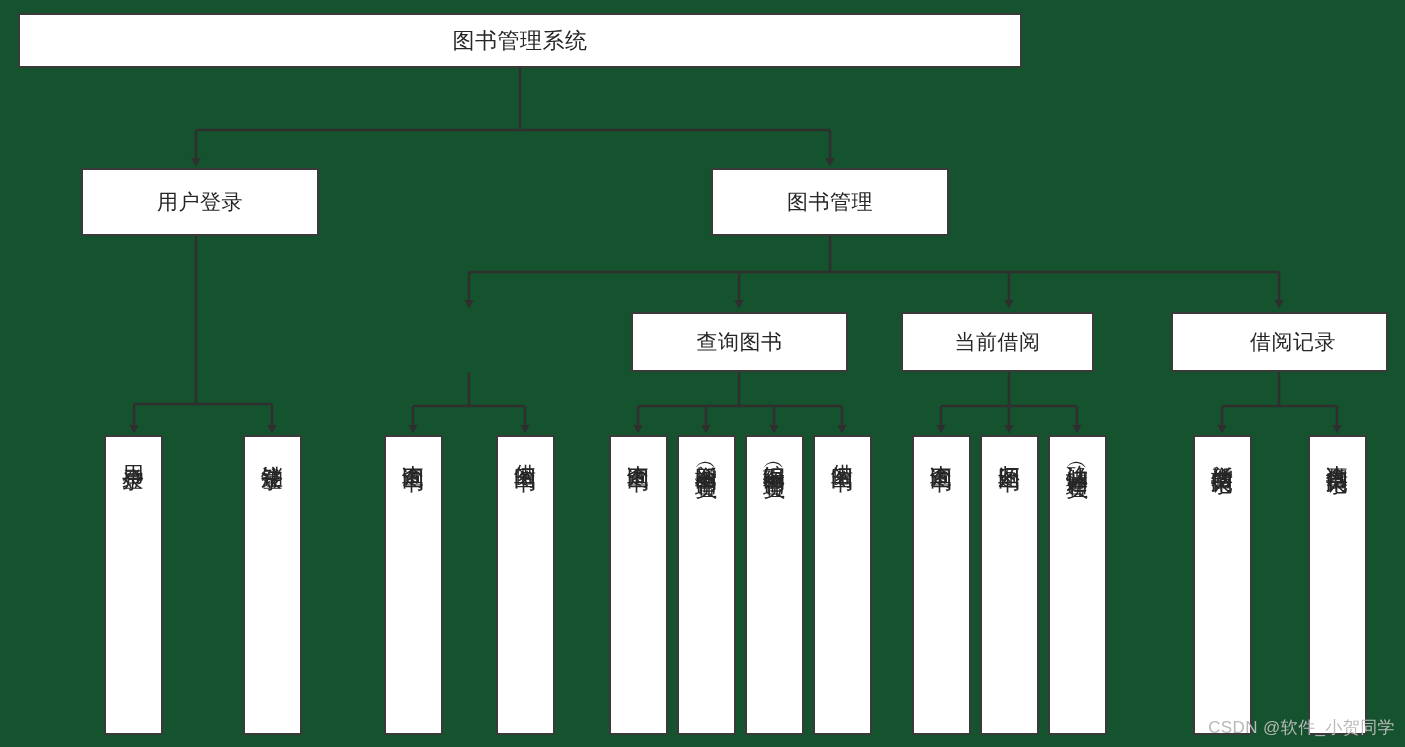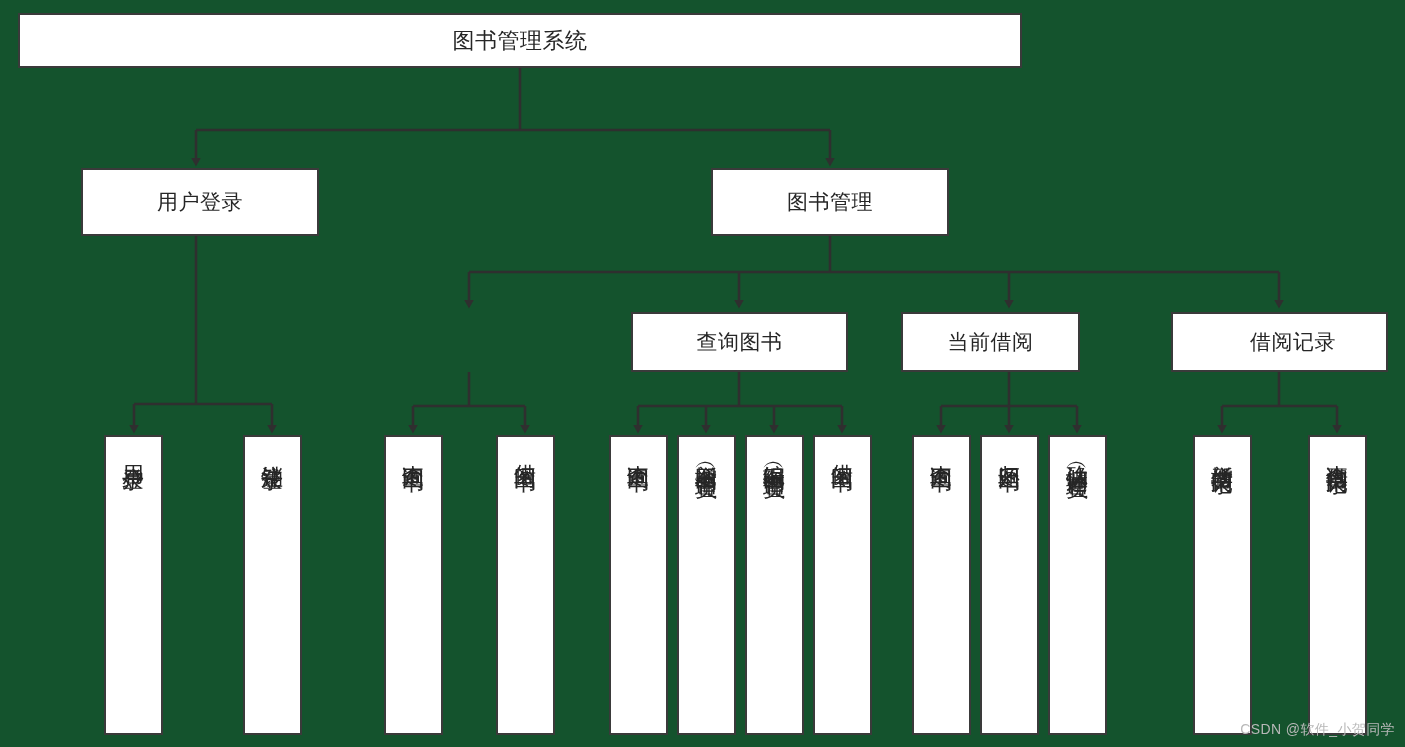--- a/index.html
+++ b/index.html
@@ -56,21 +56,21 @@
     font-size: 22px;
     line-height: 1.05;
     letter-spacing: 2px;
     white-space: normal;
     max-height: 285px;
   }
   .watermark {
     position: absolute;
     right: 10px;
     bottom: 8px;
-    font-size: 14px;
+    font-size: 17px;
     color: #b8b8b8;
     letter-spacing: 0.4px;
     z-index: 5;
     white-space: nowrap;
   }
 </style>
 </head>
 <body>
 
 <div id="diagram-canvas">
@@ -132,21 +132,21 @@
   <div class="node" style="left:81px; top:168px; width:238px; height:68px;">
     <span class="node-label">用户登录</span>
   </div>
   <div class="node" style="left:711px; top:168px; width:238px; height:68px;">
     <span class="node-label">图书管理</span>
   </div>
 
   <div class="node" style="left:631px; top:312px; width:217px; height:60px;">
     <span class="node-label">查询图书</span>
   </div>
-  <div class="node" style="left:901px; top:312px; width:179px; height:60px;">
+  <div class="node" style="left:901px; top:312px; width:193px; height:60px;">
     <span class="node-label">当前借阅</span>
   </div>
   <div class="node" style="left:1171px; top:312px; width:217px; height:60px;padding-left:27px;">
     <span class="node-label">借阅记录</span>
   </div>
 
   <div class="node leaf" style="left:104px; top:435px; width:59px; height:300px;">
     <span class="node-label">用户登录</span>
   </div>
   <div class="node leaf" style="left:243px; top:435px; width:59px; height:300px;">

